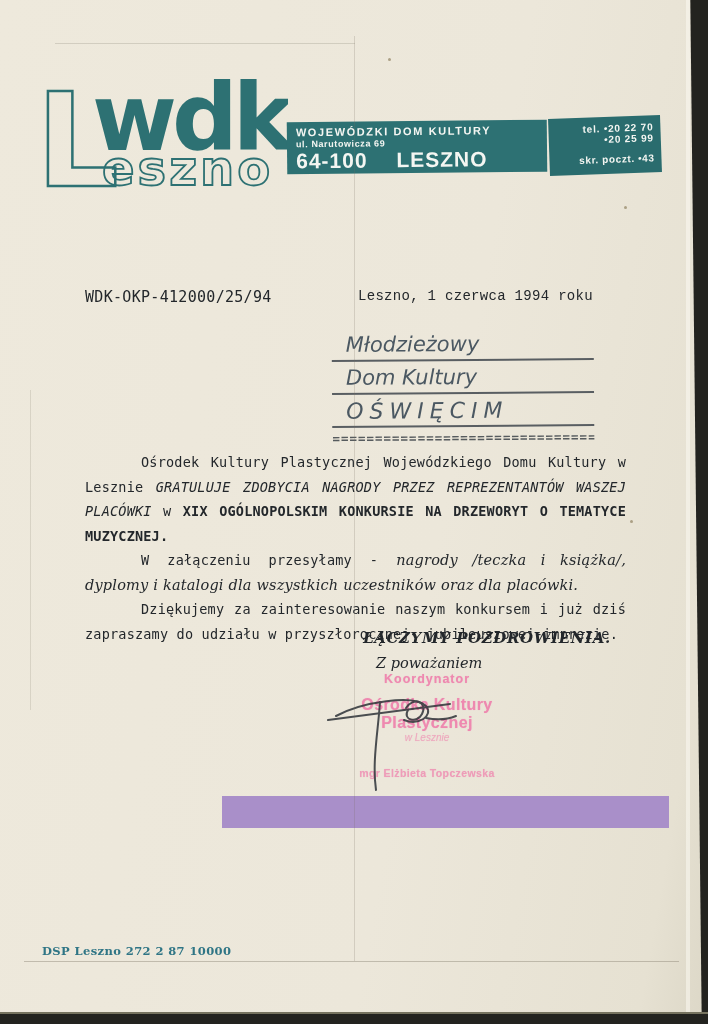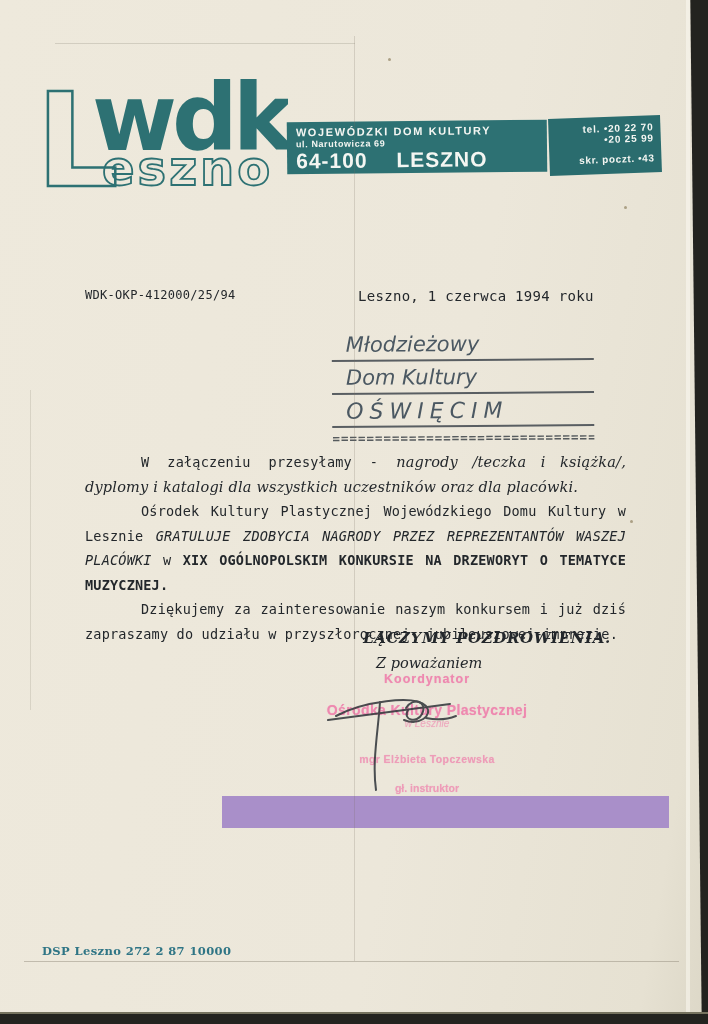--- a/index.html
+++ b/index.html
@@ -20,22 +20,22 @@
   .band .l3{font-size:21px;font-weight:bold;letter-spacing:1px;word-spacing:22px;margin-top:0px;white-space:nowrap;}
   .telblock{
     position:absolute;left:549px;top:117px;width:112px;height:57px;
     background:#2a6c6e;color:#f4f6f2;padding:6px 7px;box-sizing:border-box;
     transform:rotate(-2deg);text-align:right;font-weight:bold;
   }
   .telblock .t1,.telblock .t2{font-size:10px;letter-spacing:.8px;line-height:11px;}
   .telblock .t3{font-size:10px;letter-spacing:.6px;margin-top:9px;}
   
   .tw{font-family:"DejaVu Sans Mono",monospace;color:#23272b;}
-  .refline{position:absolute;left:85px;top:288px;font-size:12px;letter-spacing:.3px;}
-  .dateline{position:absolute;left:358px;top:288px;font-size:14px;letter-spacing:.3px;}
+  .refline{position:absolute;left:85px;top:288px;font-size:15px;letter-spacing:.3px;}
+  .dateline{position:absolute;left:358px;top:288px;font-size:14px;letter-spacing:.3px;font-family:Liberation Mono, monospace;}
   
   .addr{position:absolute;left:332px;top:331px;width:262px;transform:rotate(-0.4deg);}
   .addr .hline{
     font-family:"DejaVu Sans",sans-serif;font-style:italic;font-size:21px;line-height:27px;
     color:#4b5862;border-bottom:2px solid #595e62;padding-bottom:1px;margin-bottom:3px;
     padding-left:14px;white-space:nowrap;
   }
   .addr .hline.caps{font-size:22px;letter-spacing:6px;}
   .addr .sep{
     font-family:"DejaVu Sans Mono",monospace;font-weight:bold;font-size:12.5px;
@@ -51,21 +51,21 @@
   .seg-strong{font-weight:bold;}
   .seg-script{font-family:"DejaVu Serif",serif;font-style:italic;font-size:14.5px;}
   .closing1{position:absolute;left:363px;top:629px;font-family:"DejaVu Serif",serif;
     font-style:italic;font-weight:bold;font-size:15px;letter-spacing:.6px;color:#23272b;}
   .closing2{position:absolute;left:376px;top:655px;font-family:"DejaVu Serif",serif;
     font-style:italic;font-size:14.5px;color:#23272b;}
   
   .stamp{position:absolute;left:318px;top:672px;width:218px;text-align:center;
     color:#ef82ad;text-shadow:0 0 1px rgba(239,130,173,.6);opacity:.92;}
   .stamp .s1{font-size:12.5px;font-weight:bold;letter-spacing:1px;}
-  .stamp .s2{font-size:14px;font-weight:bold;letter-spacing:.4px;margin-top:16px;}
+  .stamp .s2{font-size:16px;font-weight:bold;letter-spacing:.4px;margin-top:10px;}
   .stamp .s3{font-size:10px;opacity:.65;margin-top:0;font-style:italic;}
   .stamp .s4{font-size:10.5px;font-weight:bold;margin-top:24px;opacity:.8;letter-spacing:.4px;}
   .stamp .s5{font-size:10.5px;font-weight:bold;margin-top:17px;opacity:.8;}
   .sig{position:absolute;left:322px;top:678px;width:160px;height:120px;}
   
   .bar{position:absolute;left:222px;top:796px;width:447px;height:32px;background:#a98fc9;}
   .printcode{position:absolute;left:42px;top:944px;font-family:"DejaVu Serif",serif;
     font-weight:600;font-size:11.5px;letter-spacing:.4px;color:#2f7585;}
   .edge-line-bottom{position:absolute;left:24px;top:961px;width:655px;height:1px;
     background:rgba(140,134,118,.45);}
@@ -108,22 +108,22 @@
   <div class="dateline tw">Leszno, 1 czerwca 1994 roku</div>
 
   <div class="addr">
     <div class="hline">Młodzieżowy</div>
     <div class="hline">Dom Kultury</div>
     <div class="hline caps">OŚWIĘCIM</div>
     <div class="sep">===============================</div>
   </div>
 
   <div class="body-text tw">
+    <p><span>Ośrodek Kultury Plastycznej Wojewódzkiego Domu Kultury w Lesznie </span><span class="seg-em">GRATULUJE ZDOBYCIA NAGRODY PRZEZ REPREZENTANTÓW WASZEJ PLACÓWKI </span><span>w </span><span class="seg-strong">XIX OGÓLNOPOLSKIM KONKURSIE NA DRZEWORYT O TEMATYCE MUZYCZNEJ.</span></p>
     <p><span>W załączeniu przesyłamy - </span><span class="seg-script">nagrody /teczka i książka/, dyplomy i katalogi dla wszystkich uczestników oraz dla placówki.</span></p>
-    <p><span>Ośrodek Kultury Plastycznej Wojewódzkiego Domu Kultury w Lesznie </span><span class="seg-em">GRATULUJE ZDOBYCIA NAGRODY PRZEZ REPREZENTANTÓW WASZEJ PLACÓWKI </span><span>w </span><span class="seg-strong">XIX OGÓLNOPOLSKIM KONKURSIE NA DRZEWORYT O TEMATYCE MUZYCZNEJ.</span></p>
     <p>Dziękujemy za zainteresowanie naszym konkursem i już dziś zapraszamy do udziału w przyszłorocznej- jubileuszowej-imprezie.</p>
   </div>
 
   <div class="closing1">ŁĄCZYMY POZDROWIENIA.</div>
   <div class="closing2">Z poważaniem</div>
 
   <div class="stamp">
     <div class="s1">Koordynator</div>
     <div class="s2">Ośrodka Kultury Plastycznej</div>
     <div class="s3">w Lesznie</div>

